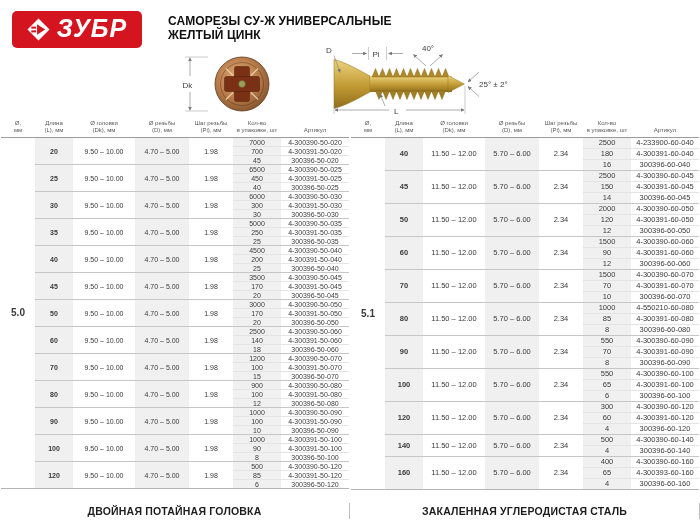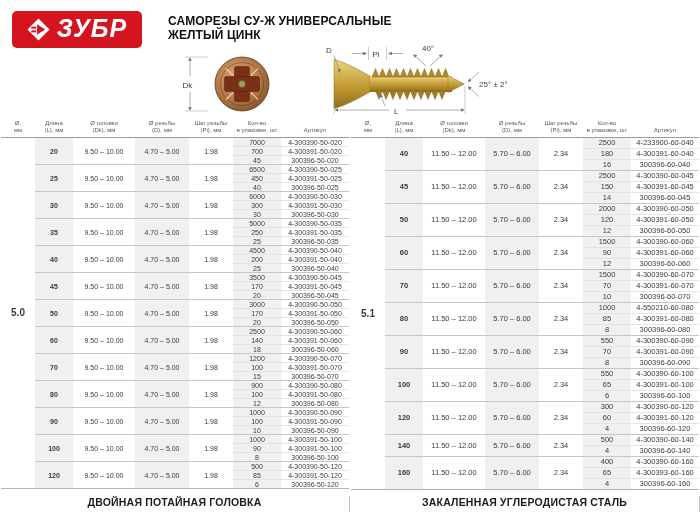--- a/index.html
+++ b/index.html
@@ -55,21 +55,21 @@
   .tbl tbody tr:first-child > td{border-top:none;}
   .c-dia{font-weight:bold;color:#222;}
   #tbl-5 td.c-dia,#tbl-6 td.c-dia{font-size:10px;}
   .c-len{font-weight:bold;color:#222;background:var(--stripe);}
   .c-thr{background:var(--stripe);}
   .c-qty{background:var(--stripe);}
   .c-art{text-align:right;padding-right:3px;}
   
   .footer{
     position:absolute;left:0;top:496px;width:700px;height:29px;
-    display:flex;align-items:flex-start;
+    display:flex;align-items:center;
   }
   .footer-item{
     flex:1;text-align:center;font-weight:bold;font-size:10.5px;
     color:#1c1c1c;letter-spacing:0.2px;
   }
   .fdiv{width:1px;height:16px;background:#bdbdbd;}
 </style>
 </head>
 <body>
 

